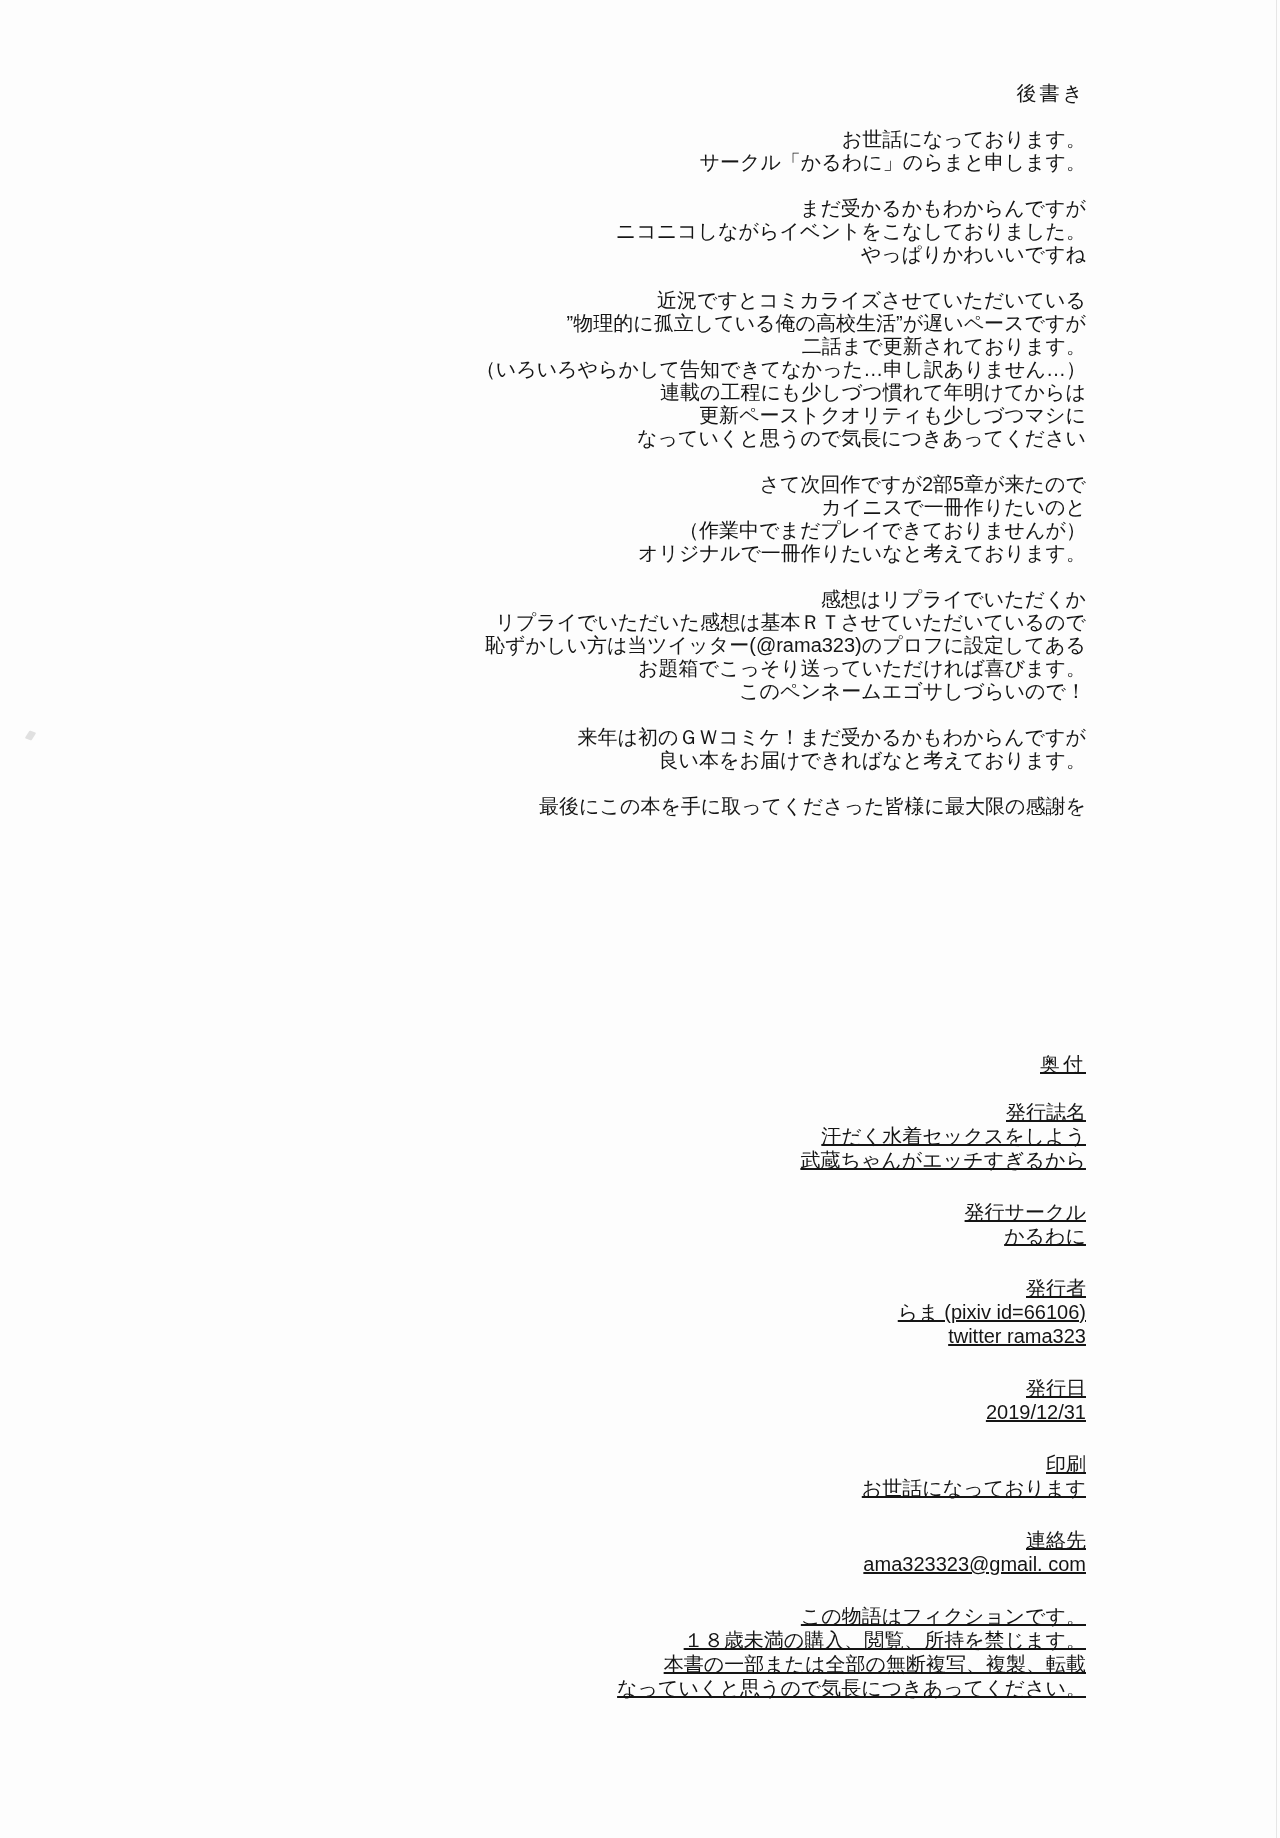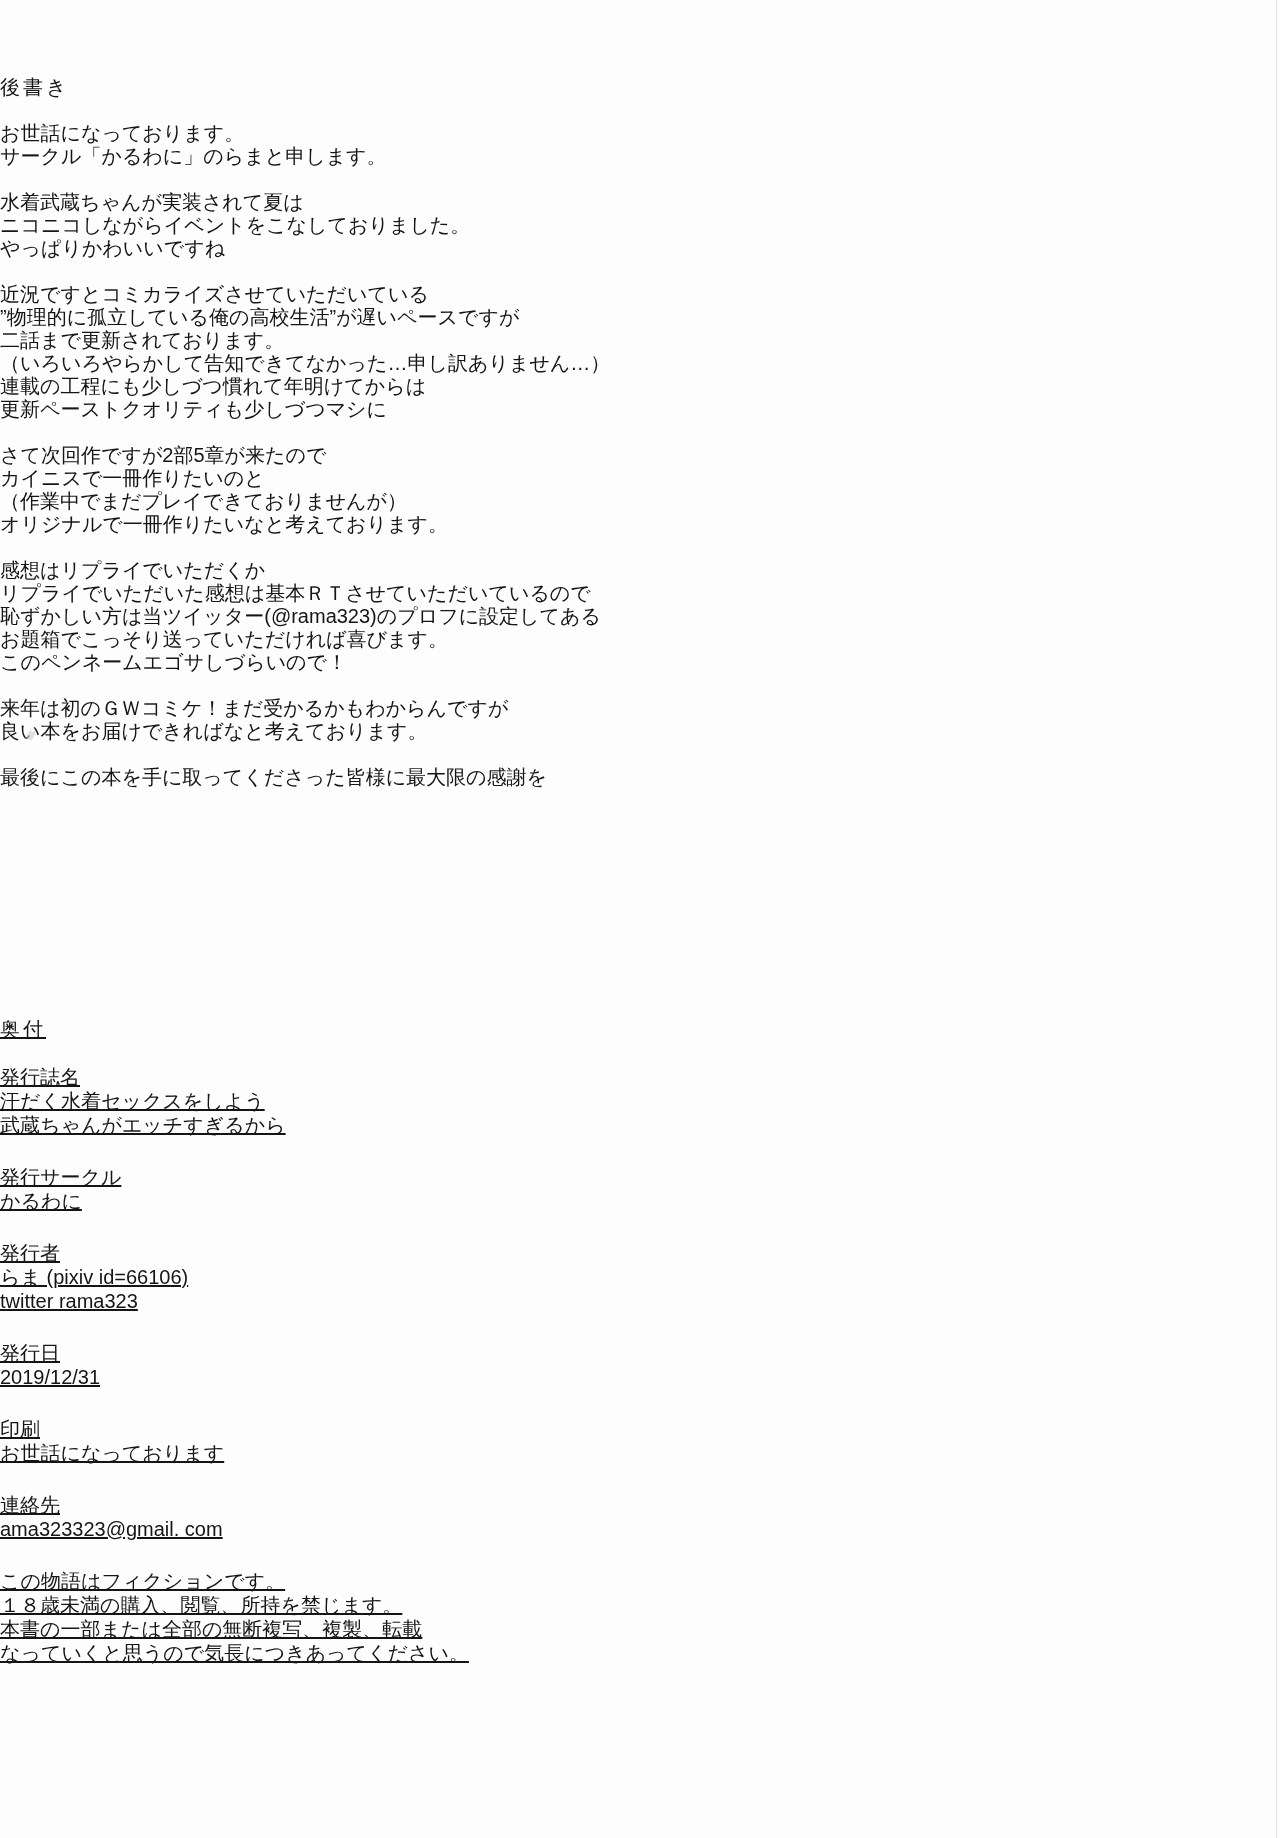--- a/index.html
+++ b/index.html
@@ -31,22 +31,22 @@
     top: 731px;
     width: 7px;
     height: 9px;
     background: #c9c9c9;
     border-radius: 1px;
     transform: rotate(20deg) skewX(-12deg);
     opacity: .55;
   }
   .content {
     width: 1080px; 
-    margin: 0;
-    text-align: left;
+    margin: 6px;
+    text-align: right;
   }
   .afterword {
     padding-top: 76px;
   }
   .line {
     font-size: 20px;
     line-height: 23px;
     white-space: pre;
   }
   .title-line {
@@ -89,31 +89,32 @@
   <div class="speck"></div>
 
   <div class="content afterword">
     <div class="line title-line">後書き</div>
     <div>
         <div class="para">
           <div class="line">お世話になっております。</div>
           <div class="line">サークル「かるわに」のらまと申します。</div>
         </div>
         <div class="para">
-          <div class="line">水着武蔵ちゃんが実装されて夏は</div>
+          <div class="line">まだ受かるかもわからんですが</div>
           <div class="line">ニコニコしながらイベントをこなしておりました。</div>
           <div class="line">やっぱりかわいいですね</div>
         </div>
         <div class="para">
           <div class="line">近況ですとコミカライズさせていただいている</div>
           <div class="line">”物理的に孤立している俺の高校生活”が遅いペースですが</div>
           <div class="line">二話まで更新されております。</div>
           <div class="line">（いろいろやらかして告知できてなかった…申し訳ありません…）</div>
           <div class="line">連載の工程にも少しづつ慣れて年明けてからは</div>
           <div class="line">更新ペーストクオリティも少しづつマシに</div>
+          <div class="line">なっていくと思うので気長につきあってください</div>
         </div>
         <div class="para">
           <div class="line">さて次回作ですが2部5章が来たので</div>
           <div class="line">カイニスで一冊作りたいのと</div>
           <div class="line">（作業中でまだプレイできておりませんが）</div>
           <div class="line">オリジナルで一冊作りたいなと考えております。</div>
         </div>
         <div class="para">
           <div class="line">感想はリプライでいただくか</div>
           <div class="line">リプライでいただいた感想は基本ＲＴさせていただいているので</div>

